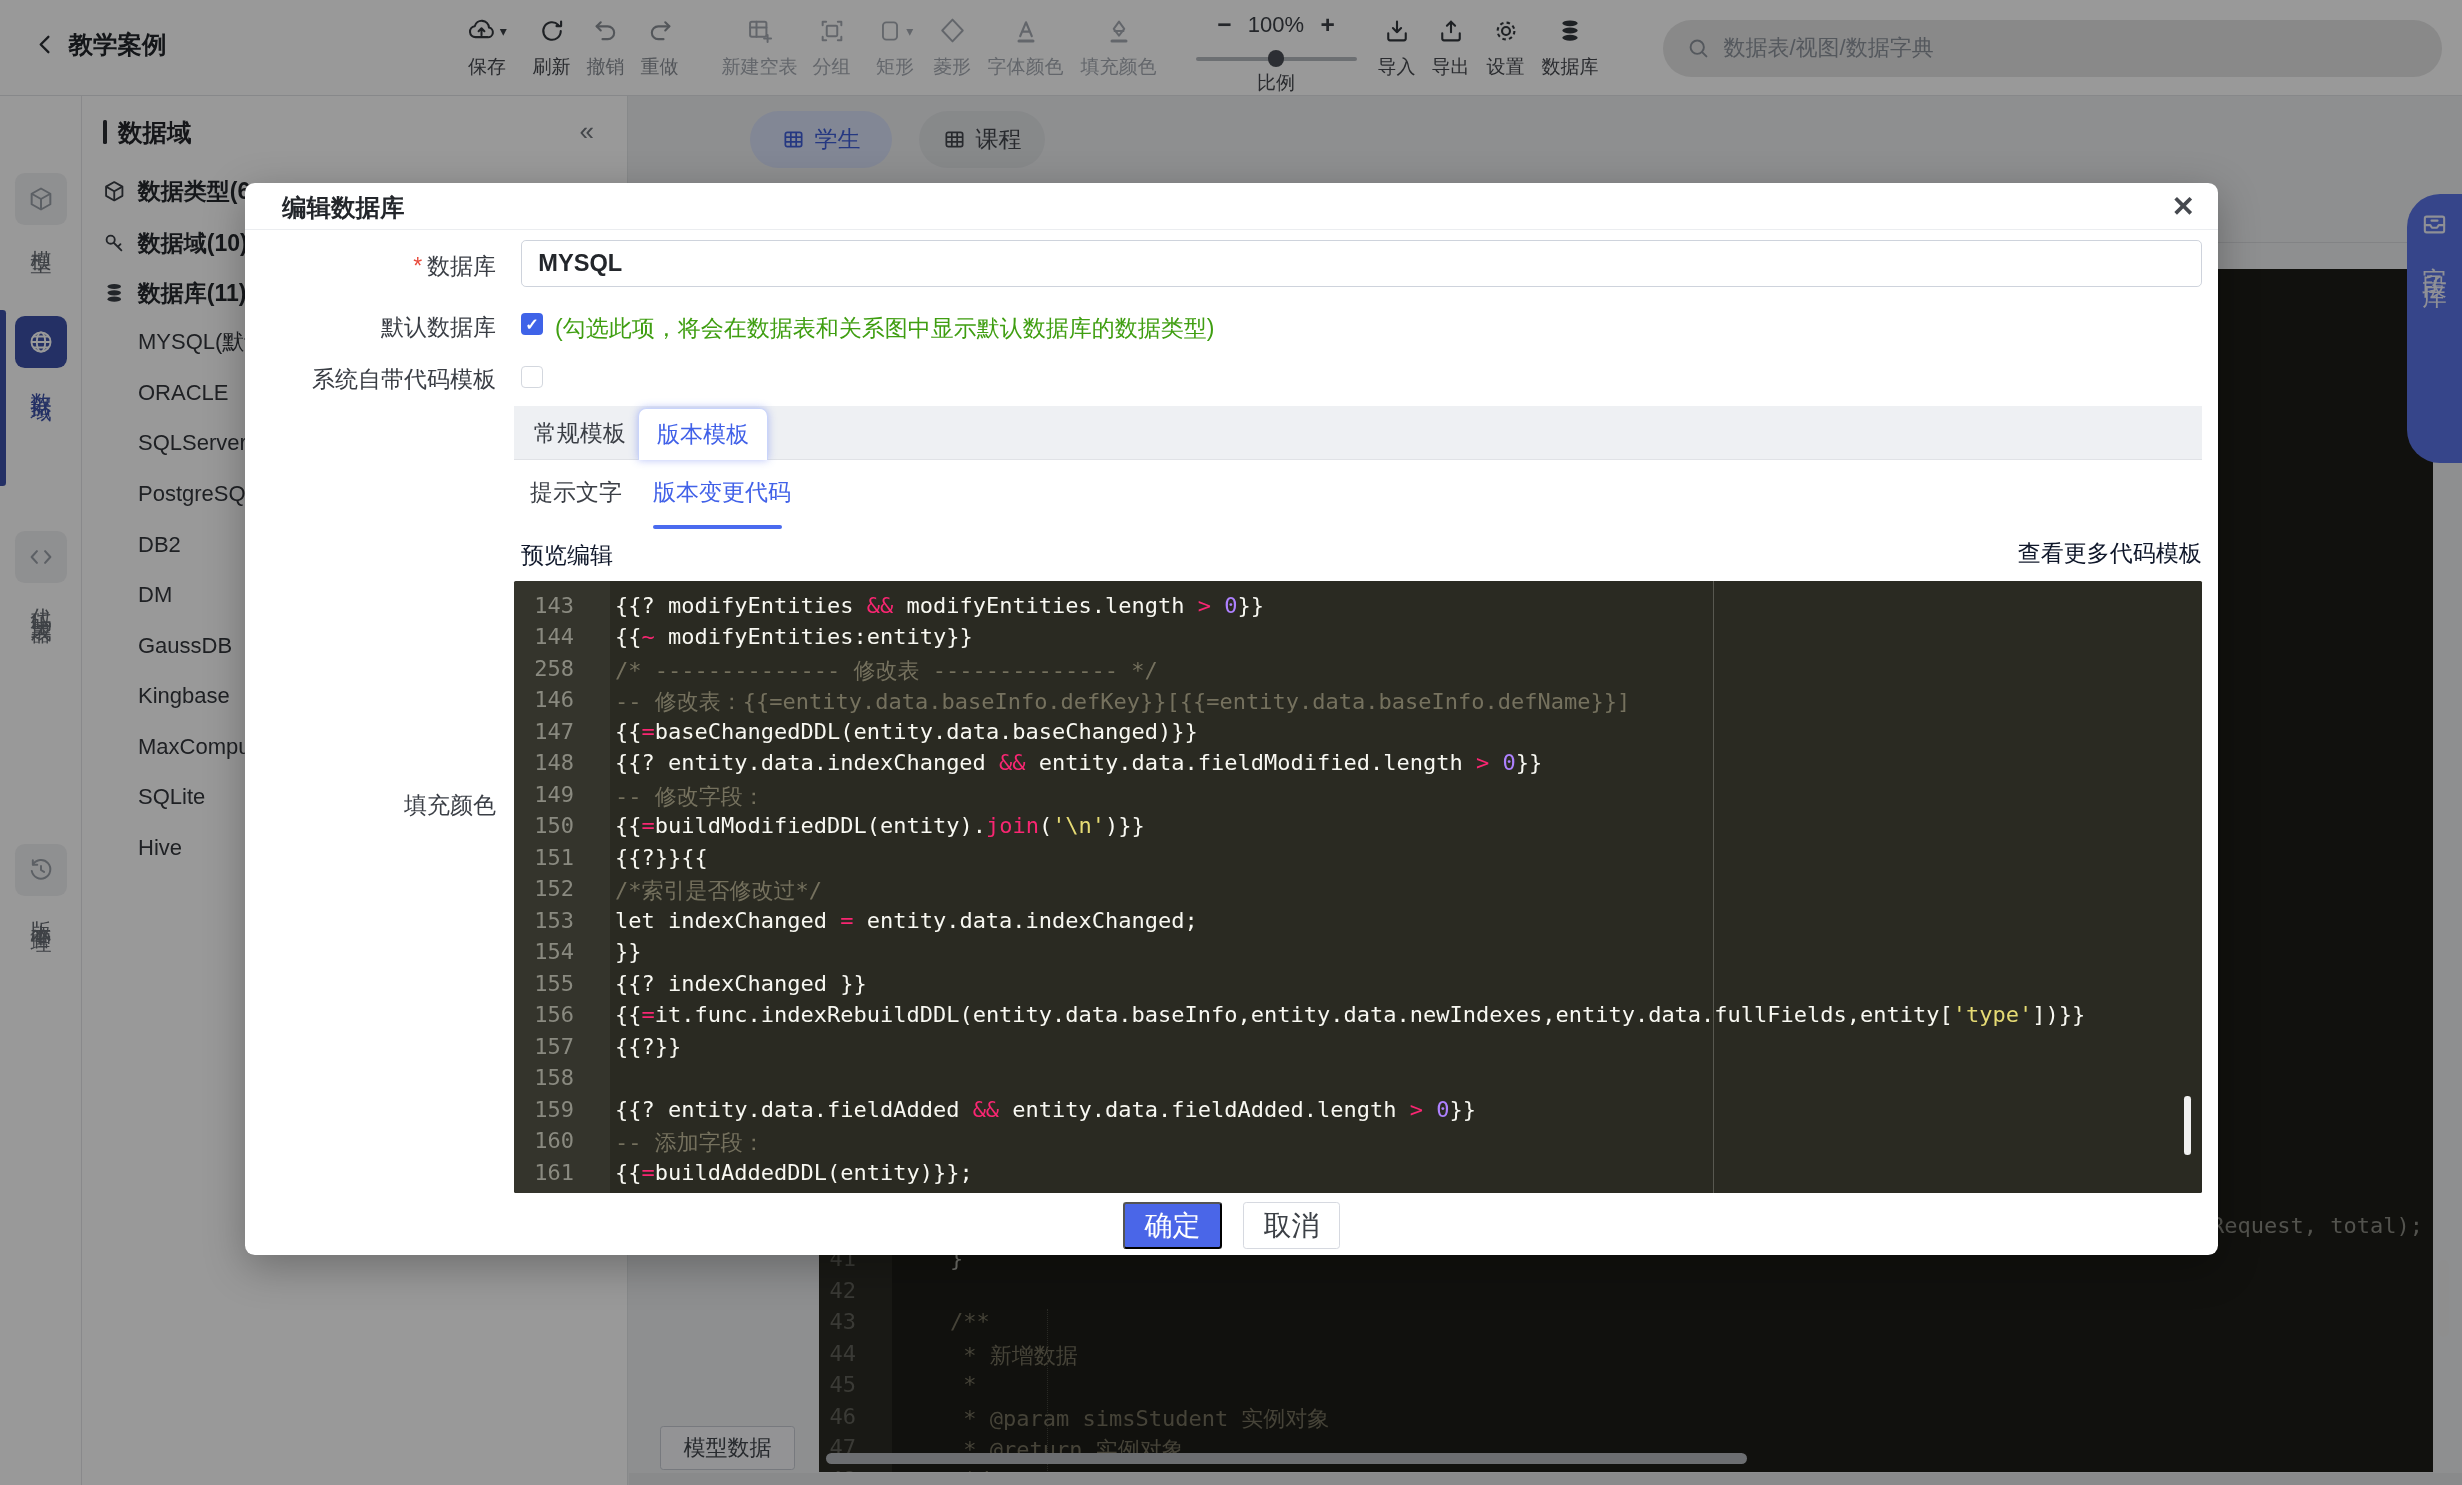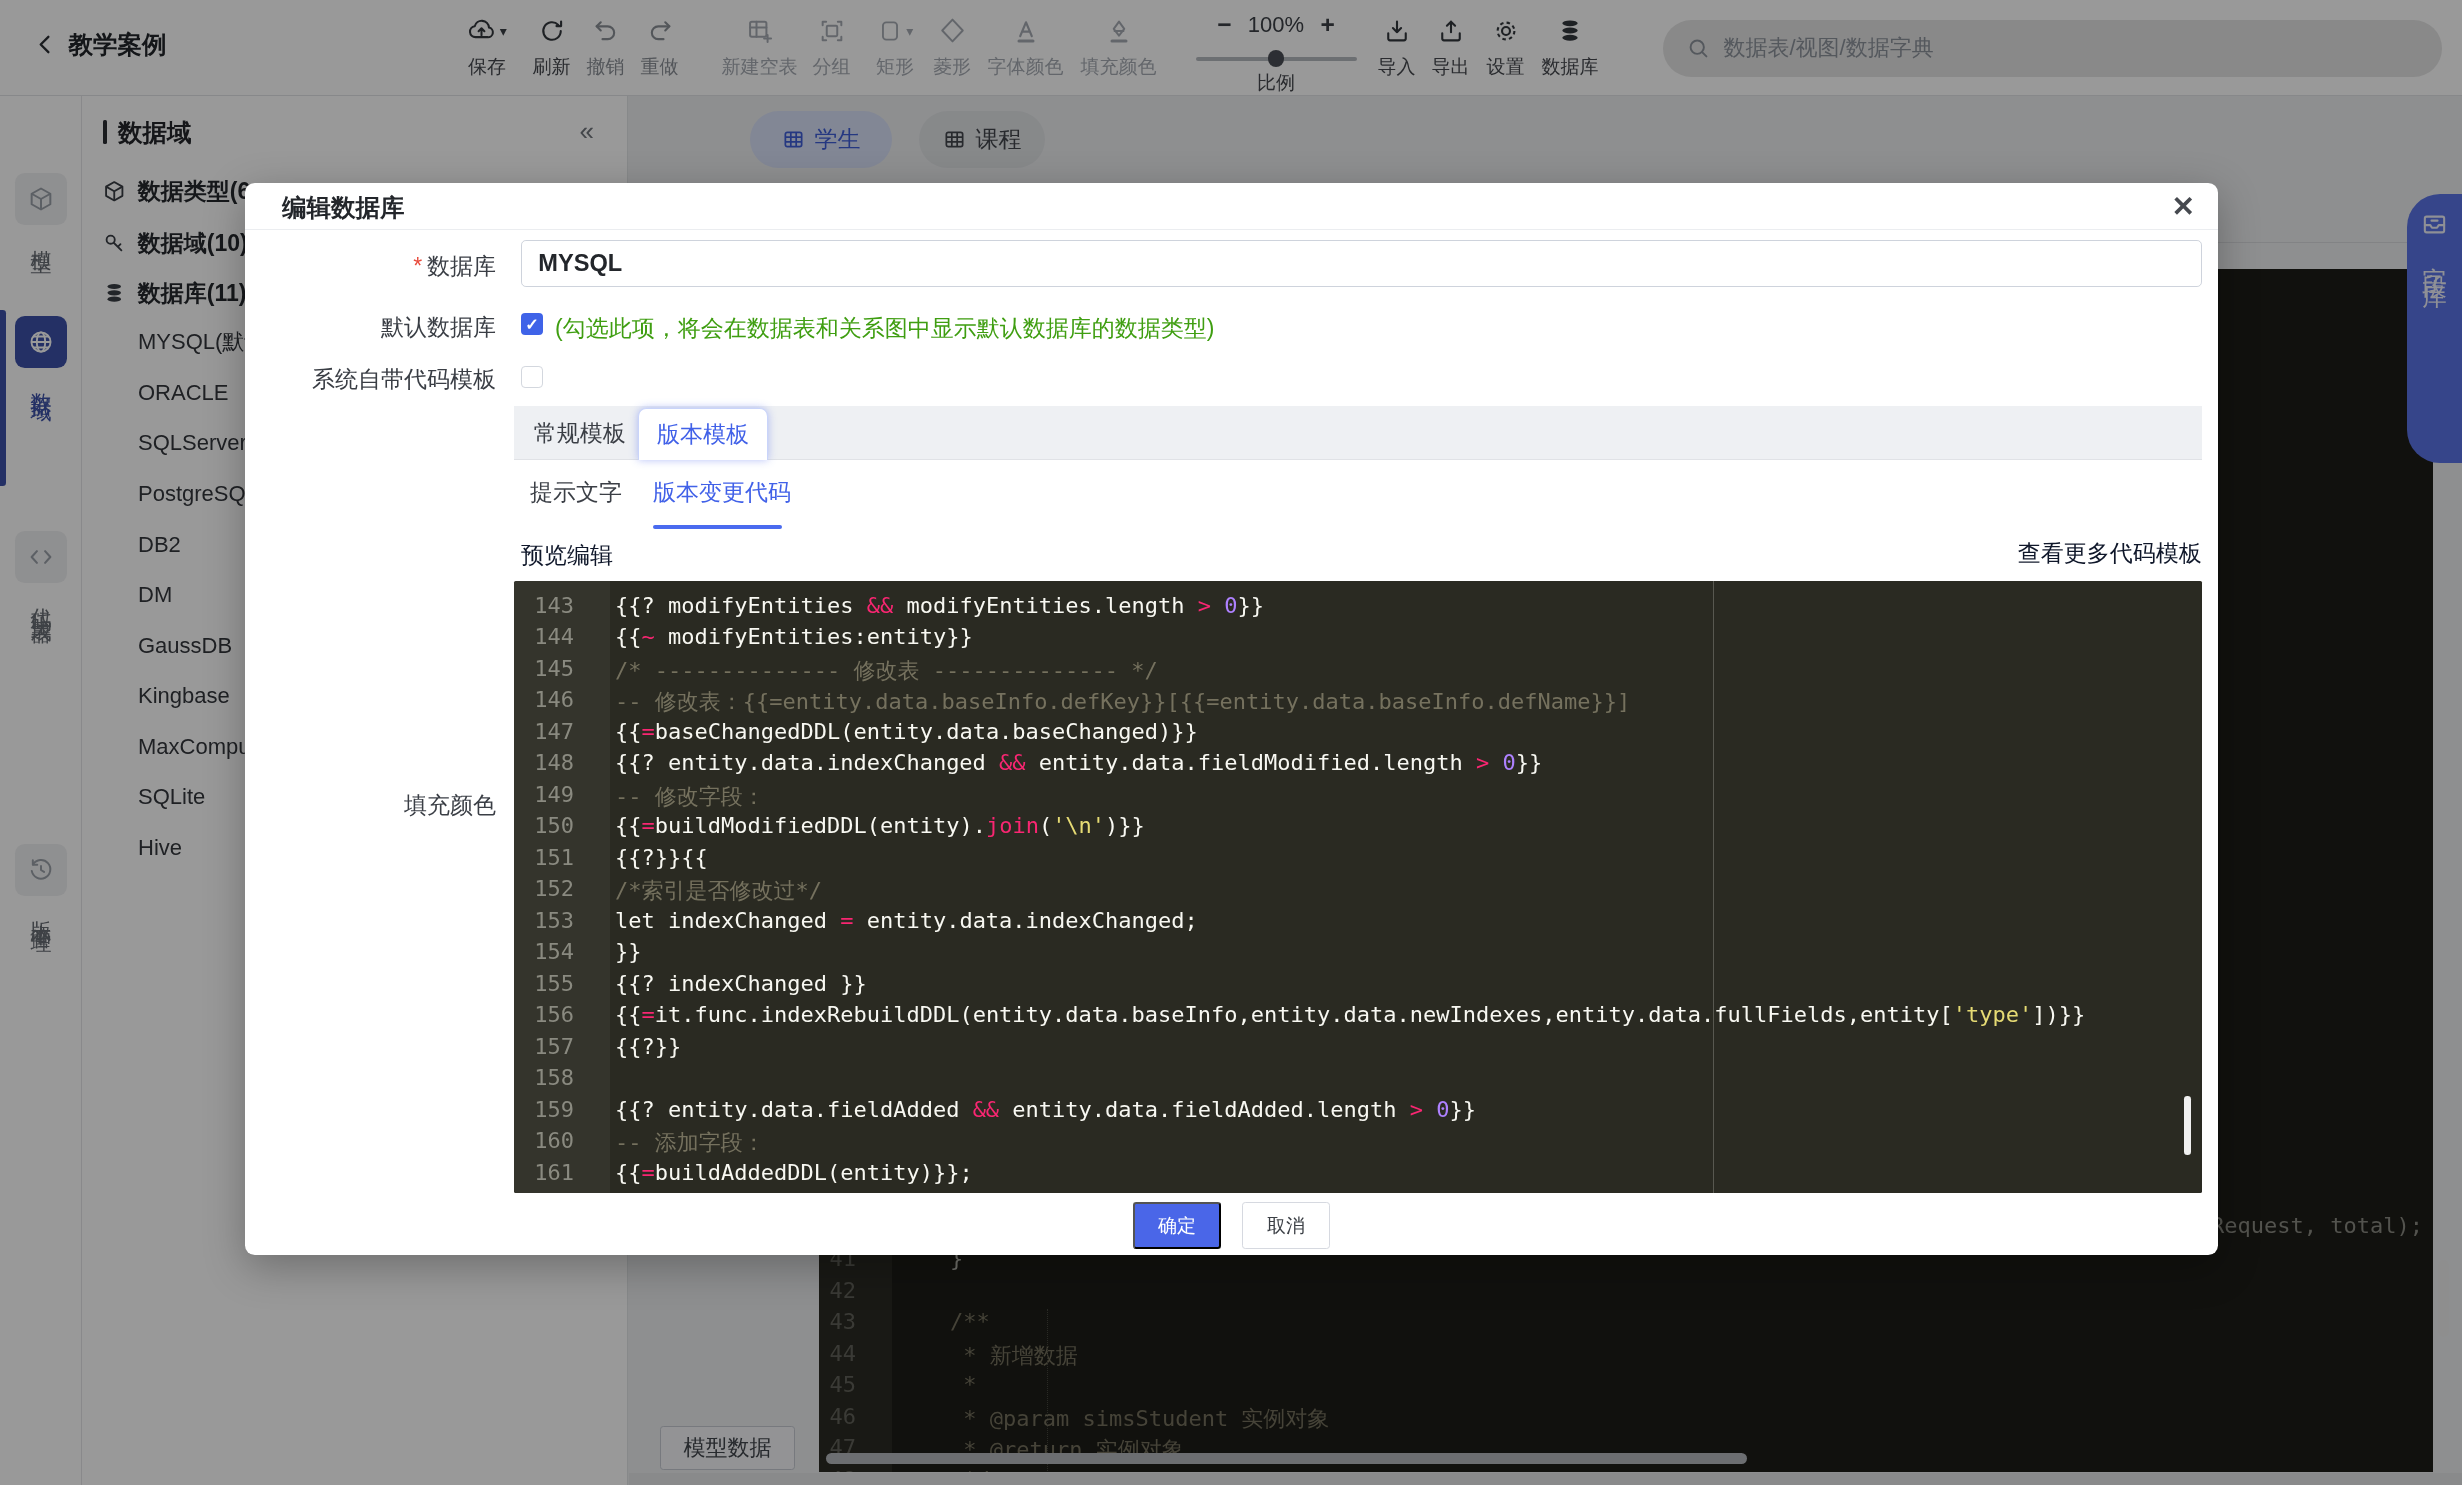--- a/index.html
+++ b/index.html
@@ -123,21 +123,21 @@
   .code-inner { position:absolute; left:0; top:-19.6px; right:0; }
   .cl { display:flex; height:31.5px; line-height:31.5px; font:22px "DejaVu Sans Mono",monospace;
     white-space:pre; }
   .cl .ln { flex:none; width:78px; padding-right:18px; text-align:right; color:#8a8a80; }
   .cl .ctext { padding-left:23px; }
   .tk-w{color:#f8f8f2} .tk-p{color:#f92672} .tk-v{color:#ae81ff} .tk-c{color:#75715e}
   .tk-y{color:#e6db74} .tk-b{color:#b9b9b0}
   .ruler { position:absolute; left:1199px; top:0; bottom:0; width:0.8px; background:#585850; }
   .ethumb { position:absolute; right:11.4px; top:515px; width:6.5px; height:59px; background:#f0f0f0; border-radius:3.3px; }
   .dfoot { position:absolute; left:0; right:0; top:1019px; display:flex; justify-content:center; gap:21px; }
-  .btn { height:47px; min-width:88px; padding:0 19.6px; font-size:19px; border-radius:3.3px;
+  .btn { height:47px; min-width:88px; padding:0 19.6px; font-size:28px; border-radius:3.3px;
     display:flex; align-items:center; justify-content:center; cursor:pointer; font-family:inherit; }
   .btn.primary { background:#4a66e8; color:#fff; }
   .btn.ghost { background:#fff; color:#3c4046; border:0.8px solid #d6d9e0; }
   svg { display:block; }
 </style>
 </head>
 <body>
 
 <div class="stage">
 
@@ -537,21 +537,21 @@
     <div class="glink l1">预览编辑</div>
     <div class="glink l2">查看更多代码模板</div>
 
     <div class="flabel" style="top:607px;">填充颜色</div>
 
     <div class="editor">
       <div class="code-inner">
           <div class="cl"><span class="ln">142</span><span class="ctext"></span></div>
           <div class="cl"><span class="ln">143</span><span class="ctext"><span class="tk-w">{{? modifyEntities </span><span class="tk-p">&amp;&amp;</span><span class="tk-w"> modifyEntities.length </span><span class="tk-p">&gt;</span><span class="tk-w"> </span><span class="tk-v">0</span><span class="tk-w">}}</span></span></div>
           <div class="cl"><span class="ln">144</span><span class="ctext"><span class="tk-w">{{</span><span class="tk-p">~</span><span class="tk-w"> modifyEntities:entity}}</span></span></div>
-          <div class="cl"><span class="ln">145</span><span class="ctext"><span class="tk-c">/* -------------- 修改表 -------------- */</span></span></div>
+          <div class="cl"><span class="ln">258</span><span class="ctext"><span class="tk-c">/* -------------- 修改表 -------------- */</span></span></div>
           <div class="cl"><span class="ln">146</span><span class="ctext"><span class="tk-c">-- 修改表：{{=entity.data.baseInfo.defKey}}[{{=entity.data.baseInfo.defName}}]</span></span></div>
           <div class="cl"><span class="ln">147</span><span class="ctext"><span class="tk-w">{{</span><span class="tk-p">=</span><span class="tk-w">baseChangedDDL(entity.data.baseChanged)}}</span></span></div>
           <div class="cl"><span class="ln">148</span><span class="ctext"><span class="tk-w">{{? entity.data.indexChanged </span><span class="tk-p">&amp;&amp;</span><span class="tk-w"> entity.data.fieldModified.length </span><span class="tk-p">&gt;</span><span class="tk-w"> </span><span class="tk-v">0</span><span class="tk-w">}}</span></span></div>
           <div class="cl"><span class="ln">149</span><span class="ctext"><span class="tk-c">-- 修改字段：</span></span></div>
           <div class="cl"><span class="ln">150</span><span class="ctext"><span class="tk-w">{{</span><span class="tk-p">=</span><span class="tk-w">buildModifiedDDL(entity).</span><span class="tk-p">join</span><span class="tk-w">(</span><span class="tk-y">'\n'</span><span class="tk-w">)}}</span></span></div>
           <div class="cl"><span class="ln">151</span><span class="ctext"><span class="tk-w">{{?}}{{</span></span></div>
           <div class="cl"><span class="ln">152</span><span class="ctext"><span class="tk-c">/*索引是否修改过*/</span></span></div>
           <div class="cl"><span class="ln">153</span><span class="ctext"><span class="tk-w">let indexChanged </span><span class="tk-p">=</span><span class="tk-w"> entity.data.indexChanged;</span></span></div>
           <div class="cl"><span class="ln">154</span><span class="ctext"><span class="tk-w">}}</span></span></div>
           <div class="cl"><span class="ln">155</span><span class="ctext"><span class="tk-w">{{? indexChanged }}</span></span></div>

